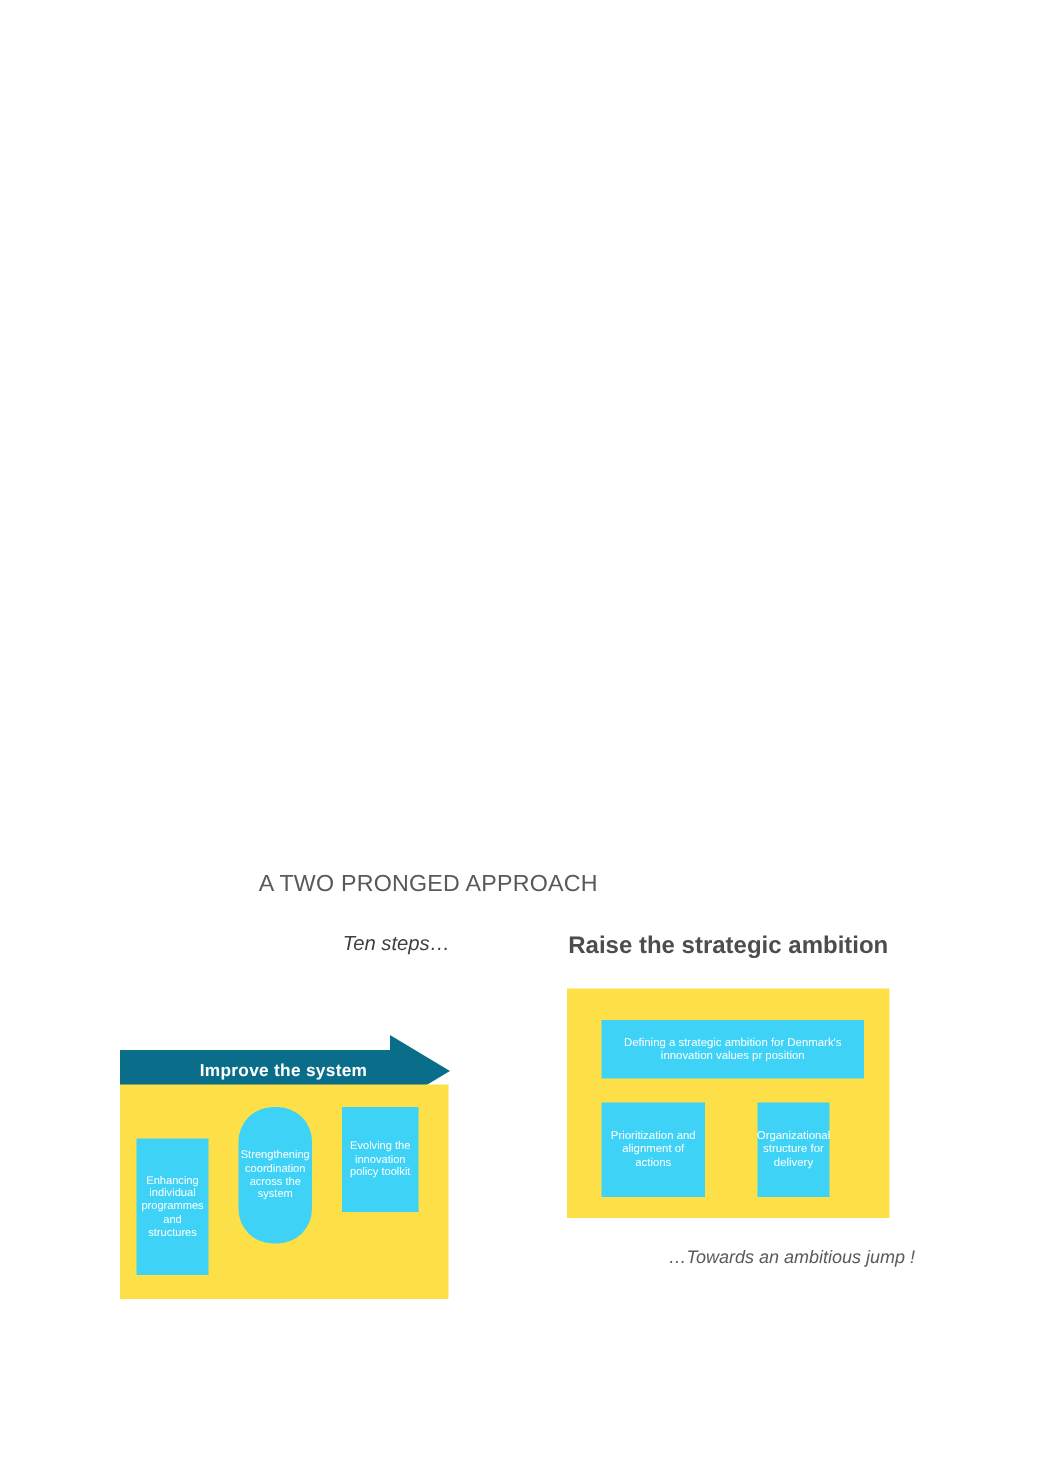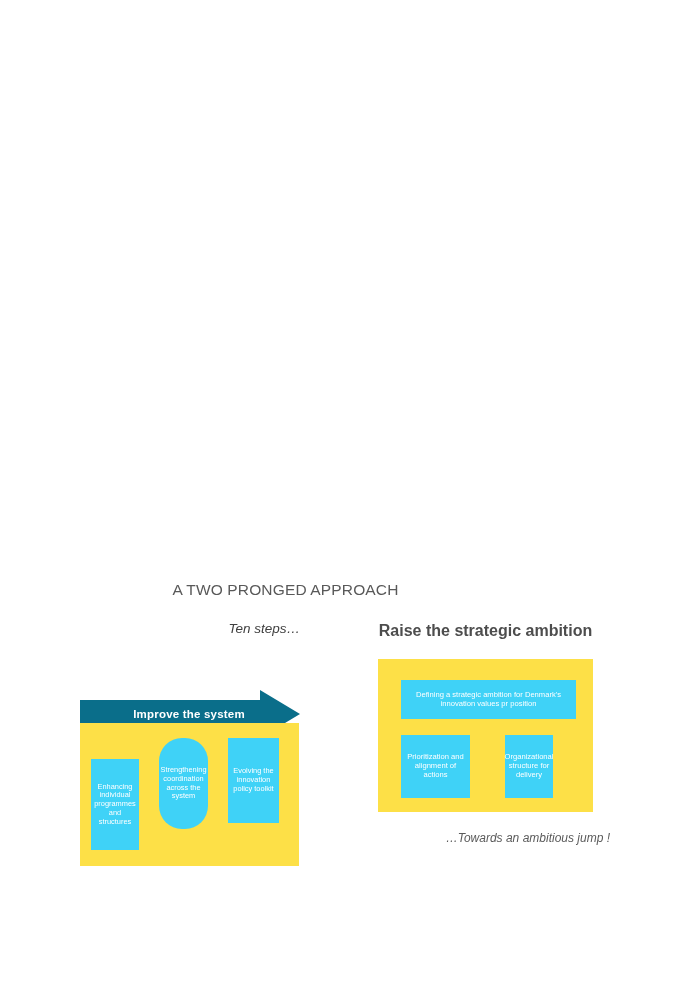--- a/index.html
+++ b/index.html
@@ -119,21 +119,21 @@
     align-items: center;
     justify-content: center;
     text-align: center;
     box-sizing: border-box;
     line-height: 1.18;
   }
 
   
   .lbox-a { left: 11px;  top: 15px; width: 48px;  height: 91px; font-size: 7.4px; padding: 0 2px; margin-top: 21px; }
   .lbox-b { left: 79px;  top: 15px; width: 49px;  height: 91px; font-size: 7.4px; padding: 0 2px; border-radius: 23px; }
-  .lbox-c { left: 148px; top: 15px; width: 51px;  height: 85px; font-size: 7.4px; padding: 0 2px; }
+  .lbox-c { left: 148px; top: 15px; width: 51px;  height: 70px; font-size: 7.4px; padding: 0 2px; }
 
   
   .rbox-top    { left: 23px;  top: 21px; width: 175px; height: 39px; font-size: 7.6px; padding: 0 6px; }
   .rbox-left   { left: 23px;  top: 76px; width: 69px;  height: 63px; font-size: 7.6px; padding: 0 3px; }
   .rbox-right  { left: 127px; top: 76px; width: 48px;  height: 63px; font-size: 7.6px; padding: 0 3px; }
 
   
   .footer-caption {
     position: absolute;
     left: 360px;

